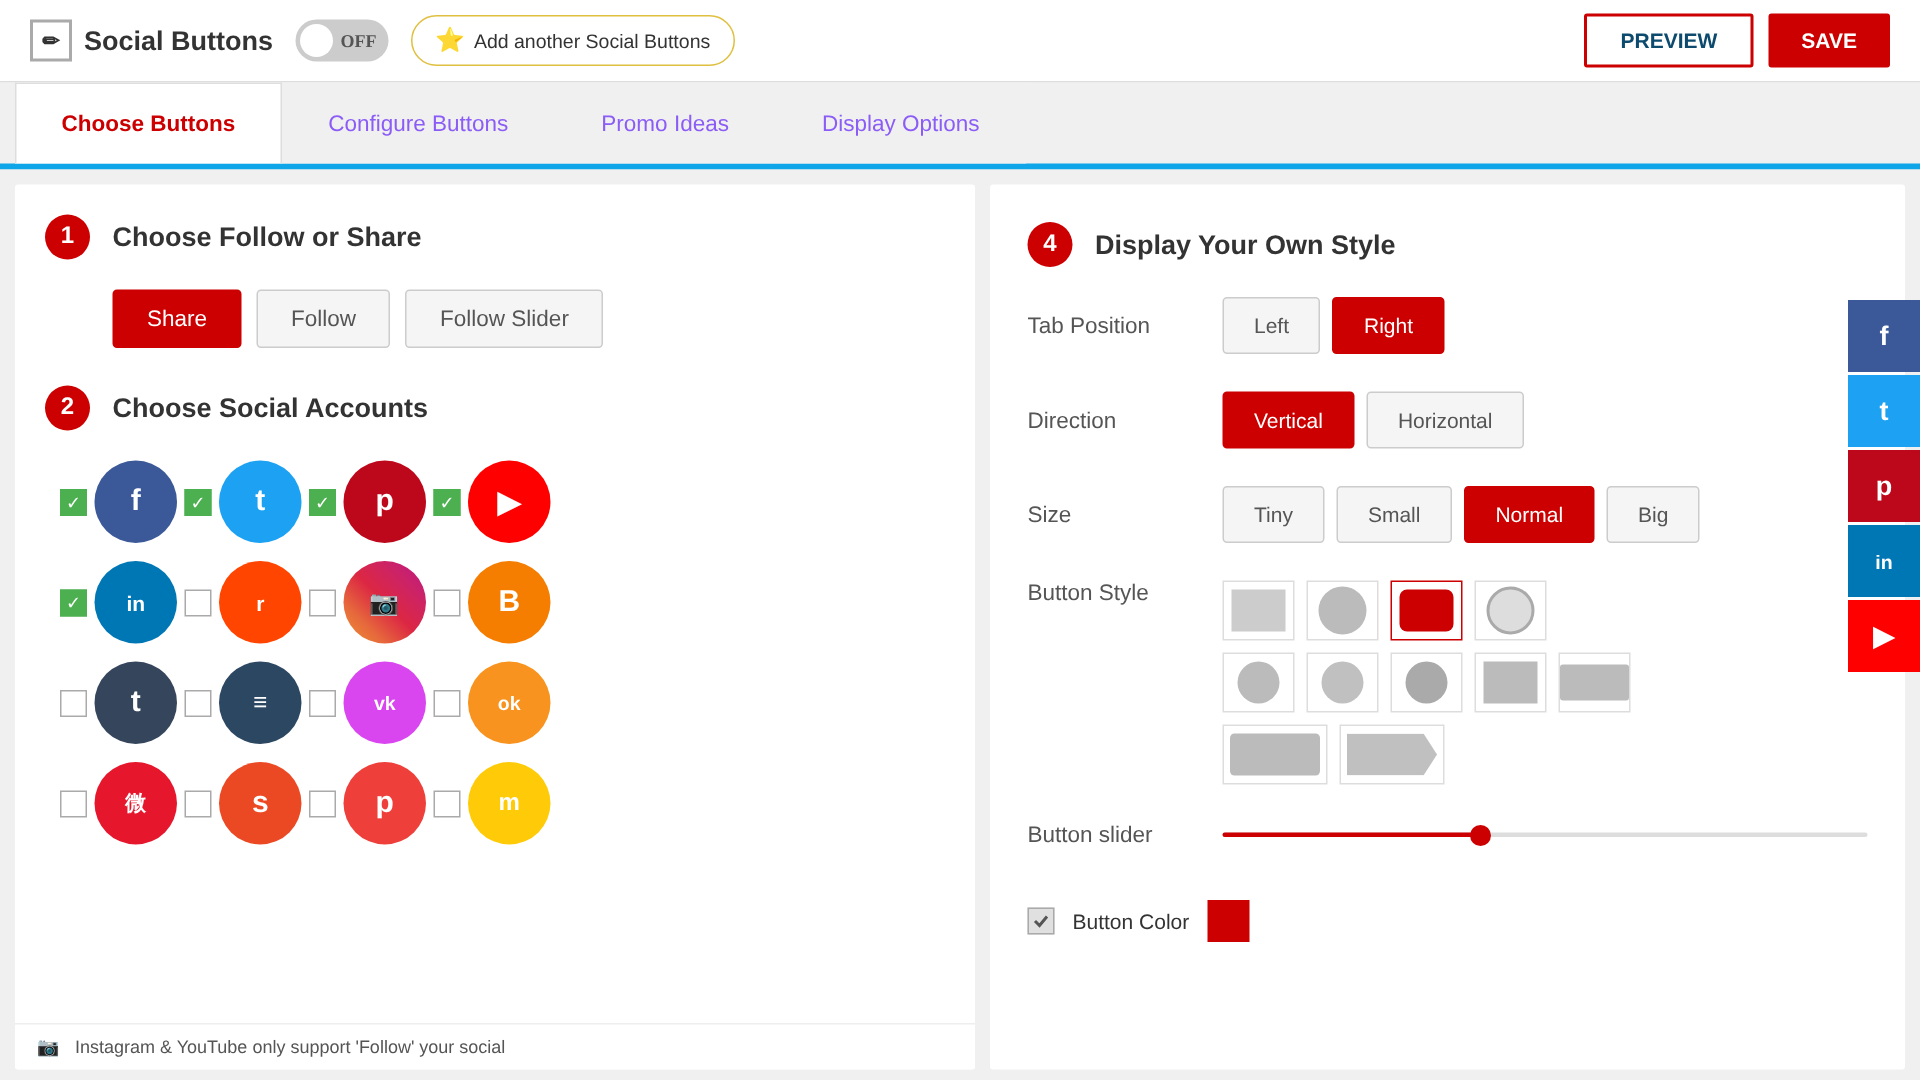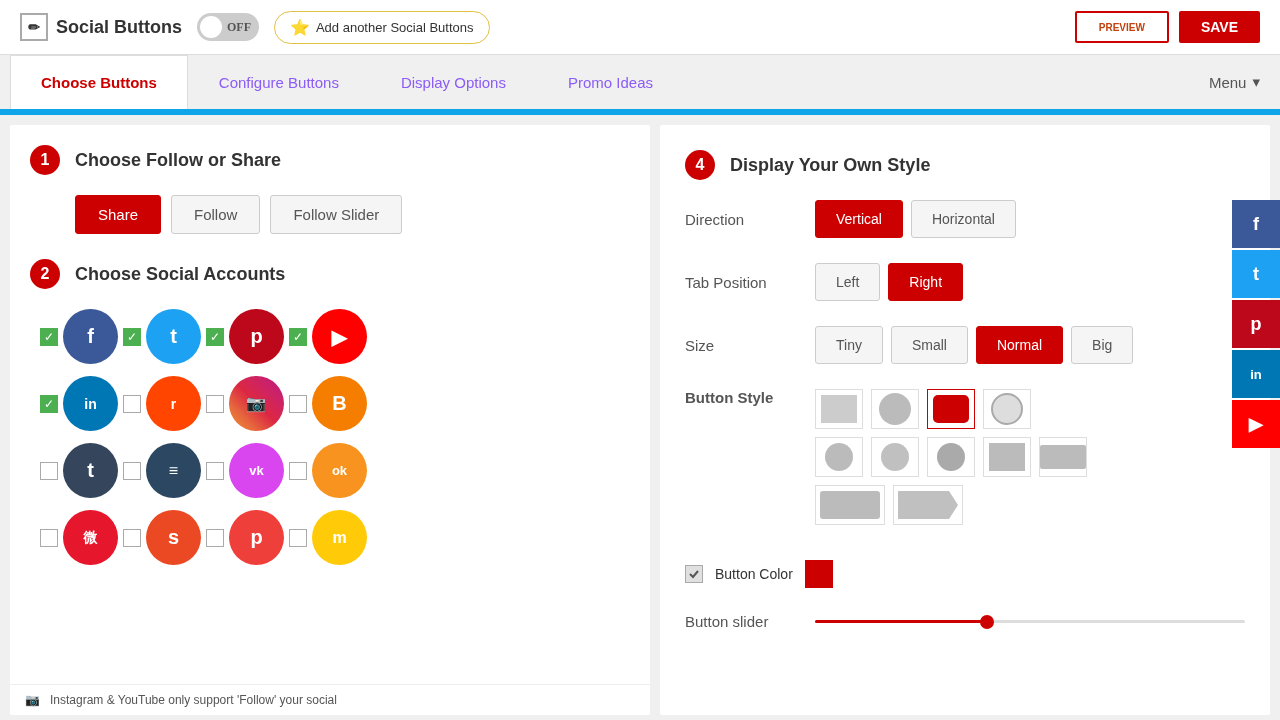--- a/index.html
+++ b/index.html
@@ -8,25 +8,25 @@
     
     .header { background: #fff; height: 55px; display: flex; align-items: center; padding: 0 20px; border-bottom: 1px solid #ddd; gap: 15px; }
     .header-logo { display: flex; align-items: center; gap: 8px; font-size: 18px; font-weight: bold; color: #333; }
     .header-logo .pencil-icon { width: 28px; height: 28px; border: 2px solid #aaa; display: flex; align-items: center; justify-content: center; font-size: 14px; }
     .toggle-switch { display: flex; align-items: center; background: #ccc; border-radius: 20px; padding: 3px 8px 3px 3px; gap: 5px; cursor: pointer; font-family: Liberation Serif, serif; }
     .toggle-circle { width: 22px; height: 22px; background: #fff; border-radius: 50%; }
     .toggle-text { font-size: 12px; color: #555; font-weight: bold; }
     .add-btn { background: #fff; border: 1px solid #e0c040; border-radius: 20px; padding: 6px 15px; color: #333; cursor: pointer; display: flex; align-items: center; gap: 6px; font-size: 13px; }
     .add-btn .star { color: #f5a623; font-size: 16px; }
     .header-right { margin-left: auto; display: flex; gap: 10px; }
-    .preview-btn { background: #fff; border: 2px solid #cc0000; color: #c2410c; padding: 8px 22px; font-weight: bold; font-size: 10px; cursor: pointer; border-radius: 2px; text-align: right; }
+    .preview-btn { background: #fff; border: 2px solid #cc0000; color: #0c4a6e; padding: 8px 22px; font-weight: bold; font-size: 14px; cursor: pointer; border-radius: 2px; text-align: right; }
     .save-btn { background: #cc0000; border: none; color: #fff; padding: 8px 22px; font-weight: bold; font-size: 14px; cursor: pointer; border-radius: 2px; }
 
     
-    .tabs { background: #f0f0f0; display: flex; border-bottom: 6px solid #0ea5e9; padding-left: 10px; }
+    .tabs { background: #f0f0f0; display: flex; border-bottom: 4px solid #0ea5e9; padding-left: 10px; }
     .tab { padding: 18px 30px; cursor: pointer; font-size: 15px; background: #f0f0f0; border: 1px solid transparent; border-bottom: none; color: #8b5cf6; }
     .tab.active { background: #fff; color: #cc0000; border-color: #ddd; border-bottom-color: #fff; font-weight: bold; }
     .tab-spacer { flex: 1; }
     .menu-btn { padding: 18px 20px; cursor: pointer; font-size: 15px; color: #555; display: flex; align-items: center; gap: 6px; }
 
     
     .main { display: flex; height: calc(720px - 55px - 55px); background: #f0f0f0; gap: 10px; padding: 10px; }
 
     
     .left-panel { background: #fff; flex: 0 0 640px; border-radius: 2px; overflow-y: auto; padding: 20px; position: relative; }
@@ -136,30 +136,26 @@
 </div>
 
 <div class="tabs">
   <div class="tab active">
     <span>Choose Buttons</span>
   </div>
   <div class="tab">
     <span>Configure Buttons</span>
   </div>
   <div class="tab">
+    <span>Promo Ideas</span>
+  </div>
+  <div class="tab">
     <span>Display Options</span>
   </div>
-  <div class="tab">
-    <span>Promo Ideas</span>
-  </div>
   <div class="tab-spacer"></div>
-  <div class="menu-btn">
-    <span>Menu</span>
-    <span>▾</span>
-  </div>
 </div>
 
 <div class="main">
 
   <div class="left-panel">
 
     <div class="section-header">
       <div class="section-number">1</div>
       <span class="section-title">Choose Follow or Share</span>
     </div>
@@ -228,46 +224,46 @@
   </div>
 
   <div class="right-panel">
 
     <div class="section-header">
       <div class="section-number">4</div>
       <span class="section-title">Display Your Own Style</span>
     </div>
 
     <div class="option-row">
+      <span class="option-label">Tab Position</span>
+      <div class="option-buttons">
+        <button class="opt-btn">Left</button>
+        <button class="opt-btn active">Right</button>
+      </div>
+    </div>
+
+    <div class="option-row">
       <span class="option-label">Direction</span>
       <div class="option-buttons">
         <button class="opt-btn active">Vertical</button>
         <button class="opt-btn">Horizontal</button>
-      </div>
-    </div>
-
-    <div class="option-row">
-      <span class="option-label">Tab Position</span>
-      <div class="option-buttons">
-        <button class="opt-btn">Left</button>
-        <button class="opt-btn active">Right</button>
       </div>
     </div>
 
     <div class="option-row">
       <span class="option-label">Size</span>
       <div class="option-buttons">
         <button class="opt-btn">Tiny</button>
         <button class="opt-btn">Small</button>
         <button class="opt-btn active">Normal</button>
         <button class="opt-btn">Big</button>
       </div>
     </div>
 
-    <div class="option-row" style="align-items: flex-start; font-weight: bold;">
+    <div class="option-row" style="align-items: flex-start;">
       <span class="option-label">Button Style</span>
       <div>
 
         <div style="display:flex; gap:8px; margin-bottom:8px;">
           <div class="style-swatch">
               <div class="swatch-square"></div>
             </div>
           <div class="style-swatch">
               <div class="swatch-circle"></div>
             </div>
@@ -297,43 +293,43 @@
             </div>
         </div>
 
         <div style="display:flex; gap:8px;">
           <div class="style-swatch" style="width:70px;">
               <div class="swatch-wide"></div>
             </div>
           <div class="style-swatch" style="width:70px;">
               <div class="swatch-flag"></div>
             </div>
+        </div>
+      </div>
+    </div>
+
+    <div class="option-row">
+      <span class="option-label">Button slider</span>
+      <div style="flex:1; position:relative; height:14px; display:flex; align-items:center;">
+        <div style="width:100%; height:3px; background:#ddd; position:relative; border-radius:2px;">
+          <div style="width:40%; height:3px; background:#cc0000; border-radius:2px;"></div>
+          <div style="width:14px; height:14px; background:#cc0000; border-radius:50%; position:absolute; top:50%; left:40%; transform:translate(-50%,-50%); cursor:pointer;"></div>
         </div>
       </div>
     </div>
 
     <div class="option-row">
       <div class="color-row">
         <div class="color-check">
           <svg width="12" height="12" viewBox="0 0 12 12">
               <polyline points="2,6 5,9 10,3" stroke="#555" stroke-width="2" fill="none"></polyline>
             </svg>
         </div>
         <span>Button Color</span>
         <div class="color-swatch"></div>
-      </div>
-    </div>
-
-    <div class="option-row">
-      <span class="option-label">Button slider</span>
-      <div style="flex:1; position:relative; height:14px; display:flex; align-items:center;">
-        <div style="width:100%; height:3px; background:#ddd; position:relative; border-radius:2px;">
-          <div style="width:40%; height:3px; background:#cc0000; border-radius:2px;"></div>
-          <div style="width:14px; height:14px; background:#cc0000; border-radius:50%; position:absolute; top:50%; left:40%; transform:translate(-50%,-50%); cursor:pointer;"></div>
-        </div>
       </div>
     </div>
 
   </div>
 </div>
 
 <div class="side-social">
   <div class="side-social-btn side-fb">f</div>
   <div class="side-social-btn side-tw">t</div>
   <div class="side-social-btn side-pi">p</div>

